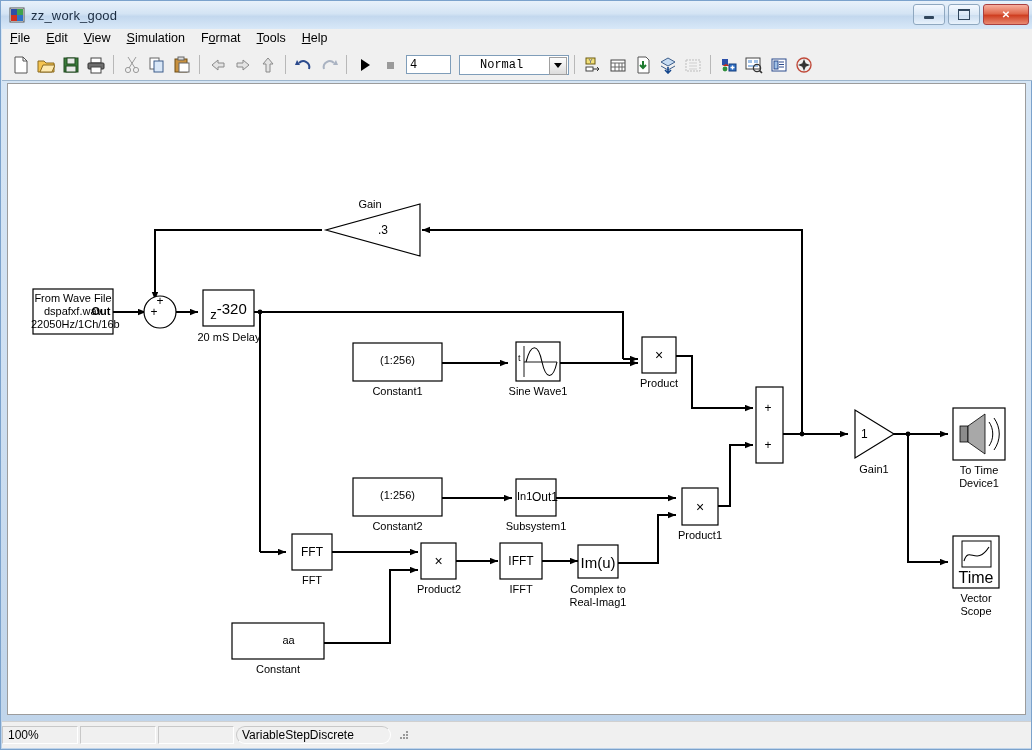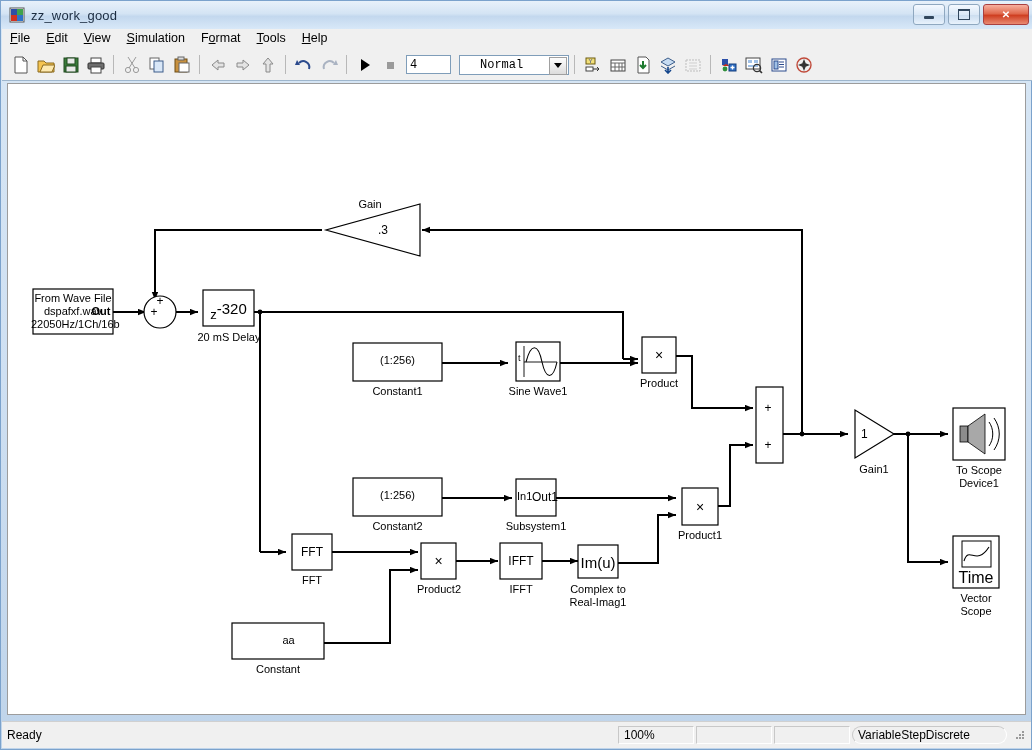--- a/index.html
+++ b/index.html
@@ -560,30 +560,29 @@
 
     <div class="dlabel" style="left:224px; top:550px; width:113px;">aa</div>
     <div class="dlabel" style="left:224px; top:579px; width:92px;">Constant</div>
 
     <div class="dlabel" style="left:752px; top:317px; width:16px; font-size:12px;">+</div>
     <div class="dlabel" style="left:752px; top:354px; width:16px; font-size:12px;">+</div>
 
     <div class="dlabel" style="left:853px; top:343px; width:16px; font-size:12px; text-align:left;">1</div>
     <div class="dlabel" style="left:838px; top:379px; width:56px;">Gain1</div>
 
-    <div class="dlabel" style="left:935px; top:380px; width:72px;">To Scope</div>
+    <div class="dlabel" style="left:935px; top:380px; width:72px;">To Time</div>
     <div class="dlabel" style="left:935px; top:393px; width:72px;">Device1</div>
 
     <div class="dlabel" style="left:945px; top:485px; width:46px; font-size:16px;">Time</div>
     <div class="dlabel" style="left:932px; top:508px; width:72px;">Vector</div>
     <div class="dlabel" style="left:932px; top:521px; width:72px;">Scope</div>
   </div>
 
   <div id="statusbar">
-    <div class="sb-cell" id="sb-ready">Ready</div>
     <div class="sb-cell" id="sb-zoom">100%</div>
     <div class="sb-cell" id="sb-b"></div>
     <div class="sb-cell" id="sb-c"></div>
     <div class="sb-cell" id="sb-solver">VariableStepDiscrete</div>
     <div id="sb-grip">
       <i style="left:9px; top:3px;"></i>
         <i style="left:6px; top:6px;"></i>
         <i style="left:9px; top:6px;"></i>
       <i style="left:3px; top:9px;"></i>
         <i style="left:6px; top:9px;"></i>

